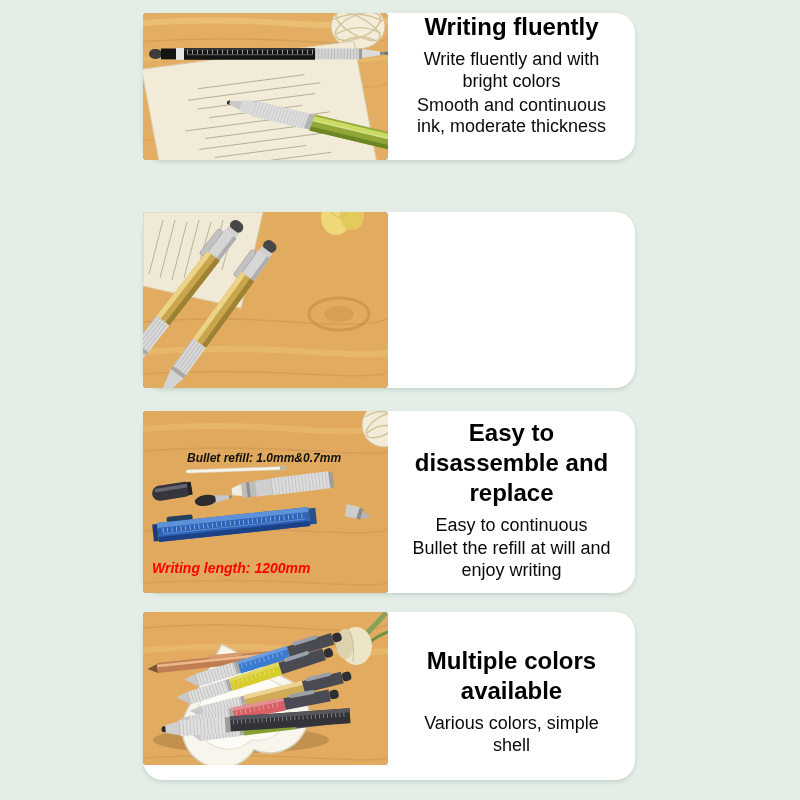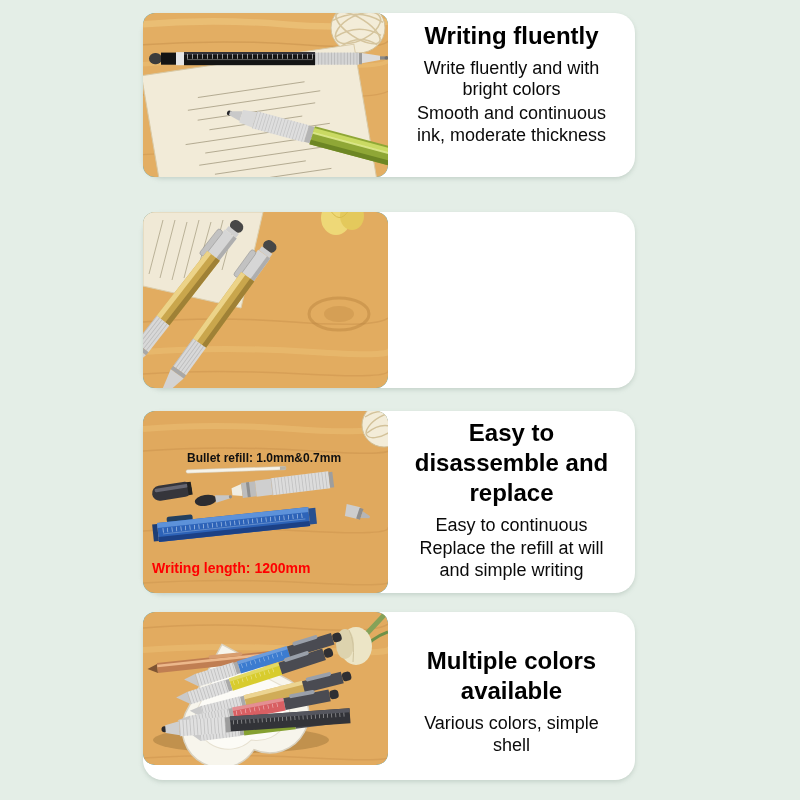--- a/index.html
+++ b/index.html
@@ -6,26 +6,26 @@
   body{
     width:800px;height:800px;position:relative;overflow:hidden;
     background:#e4eee7;
     font-family:"Liberation Sans", sans-serif;
   }
   .card{
     position:absolute;left:143px;width:492px;background:#ffffff;
     border-radius:20px;display:flex;align-items:stretch;
     box-shadow:0 2px 4px rgba(140,160,148,0.35);
   }
-  #card1{top:13px;height:164px;}
+  #card1{top:13px;height:147px;}
   #card2{top:212px;height:176px;}
   #card3{top:411px;height:182px;}
   #card4{top:612px;height:168px;}
   .photo{
-    flex:0 0 245px;border-radius:12px;overflow:hidden;position:relative;background:#0ea5e9;
+    flex:0 0 245px;border-radius:4px;overflow:hidden;position:relative;background:#0ea5e9;font-style:italic;
   }
   #card4 .photo{height:153px;}
   .photo svg{display:block;width:100%;height:100%;}
   .text{
     flex:1;display:flex;flex-direction:column;justify-content:center;
     align-items:center;text-align:center;padding:0 6px;color:#000;
   }
   #card1 .text{padding-bottom:22px;}
   #card2 .text{padding-bottom:6px;}
   #card3 .text{padding-bottom:4px;}
@@ -214,21 +214,21 @@
         <line x1="5" y1="8" x2="148" y2="8" stroke="#cfe0f4" stroke-width="4.5" stroke-dasharray="0.7,3.8" opacity=".8"></line>
         <line x1="5" y1="11.5" x2="148" y2="11.5" stroke="#bcd2ec" stroke-width=".6" opacity=".6"></line>
         <rect x="152" y="1.5" width="7" height="16" fill="#28508f"></rect>
       </g>
       <text x="9" y="162" font-size="14" font-weight="bold" fill="#ff0000">Writing length: 1200mm</text>
     </svg>
   </div>
   <div class="text">
     <div class="title">Easy to disassemble and replace</div>
     <div class="body-line">Easy to continuous</div>
-    <div class="body-line">Replace the refill at will and simple writing</div>
+    <div class="body-line">Bullet the refill at will and enjoy writing</div>
   </div>
 </div>
 
 <div class="card" id="card4">
   <div class="photo">
     <svg viewBox="0 0 245 153" preserveAspectRatio="none">
       <rect width="245" height="153" fill="#e2ab60"></rect>
       <g fill="none">
         <path d="M0,16 Q70,10 150,16 T245,12" stroke="#c9914c" stroke-width="1.5" opacity=".5"></path>
         <path d="M0,38 Q80,32 170,38 T245,34" stroke="#f0c87e" stroke-width="6" opacity=".4"></path>

